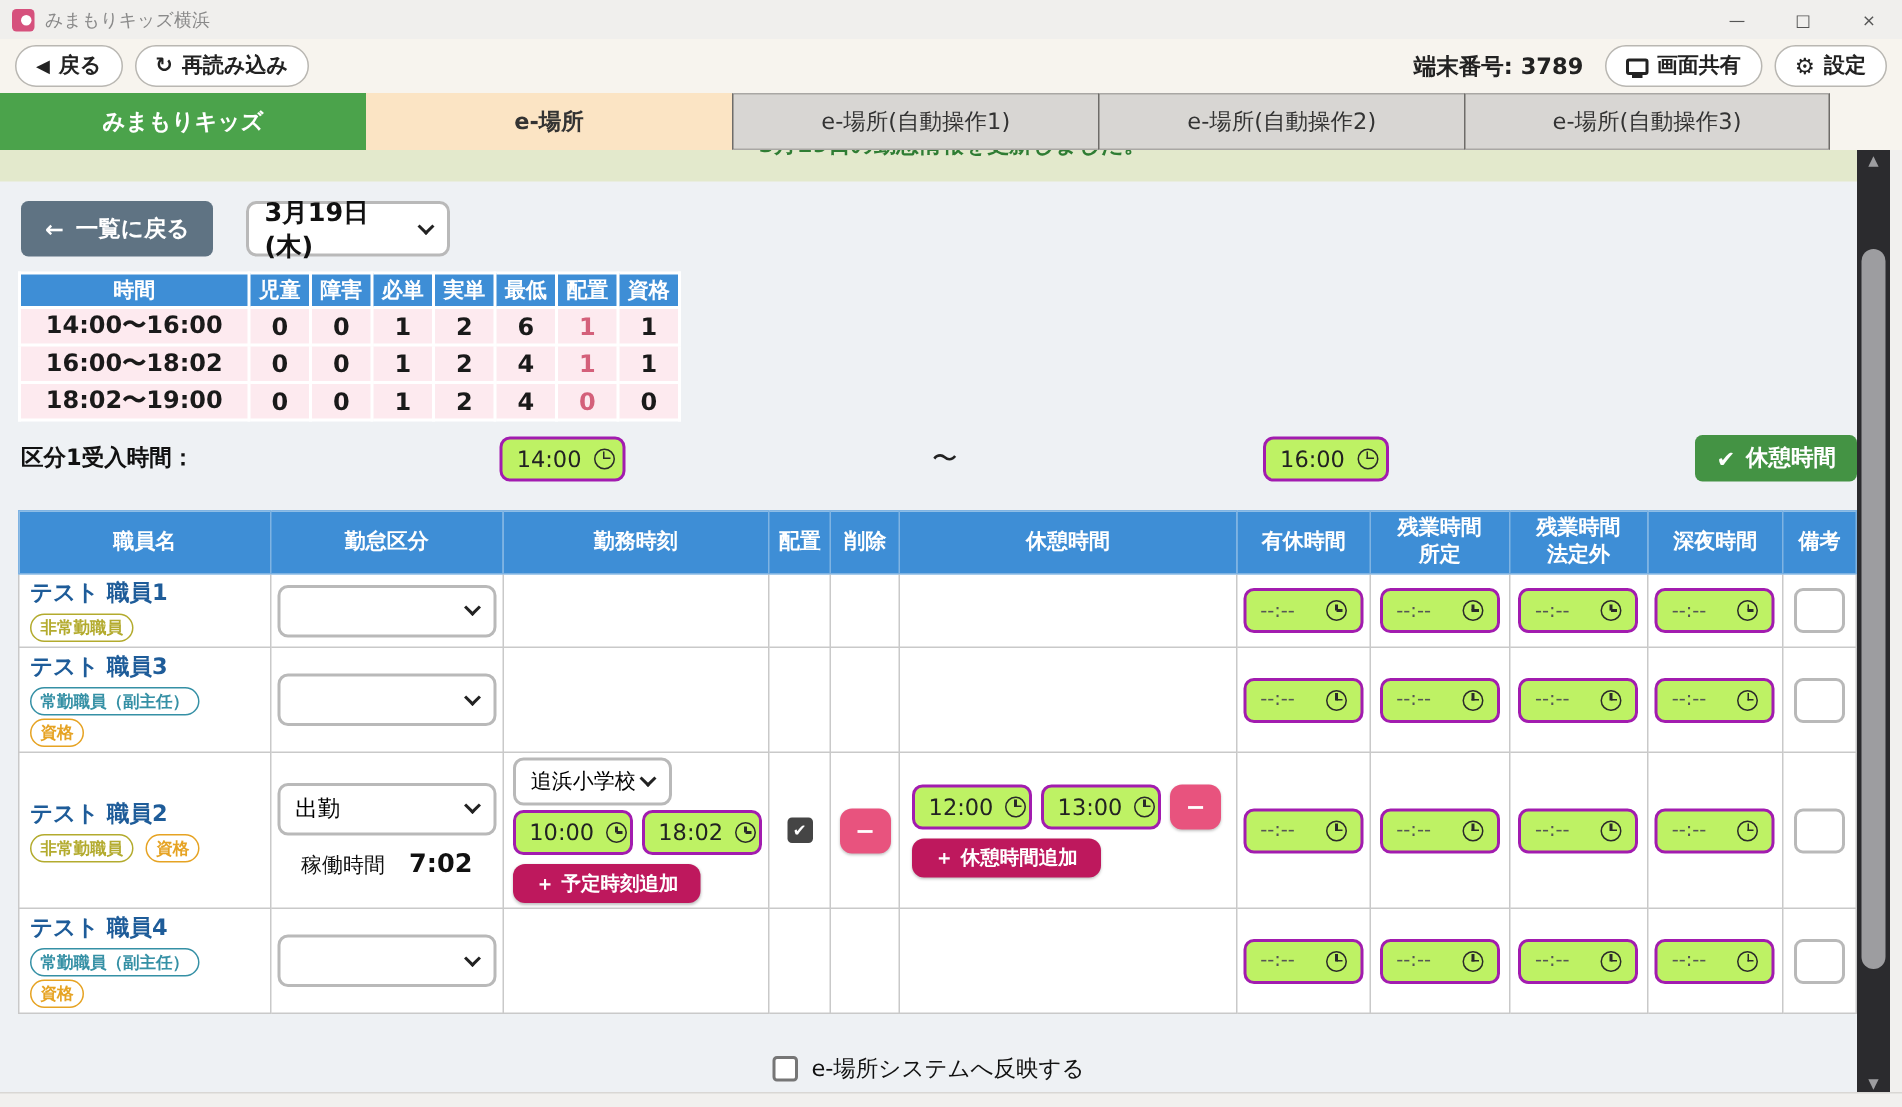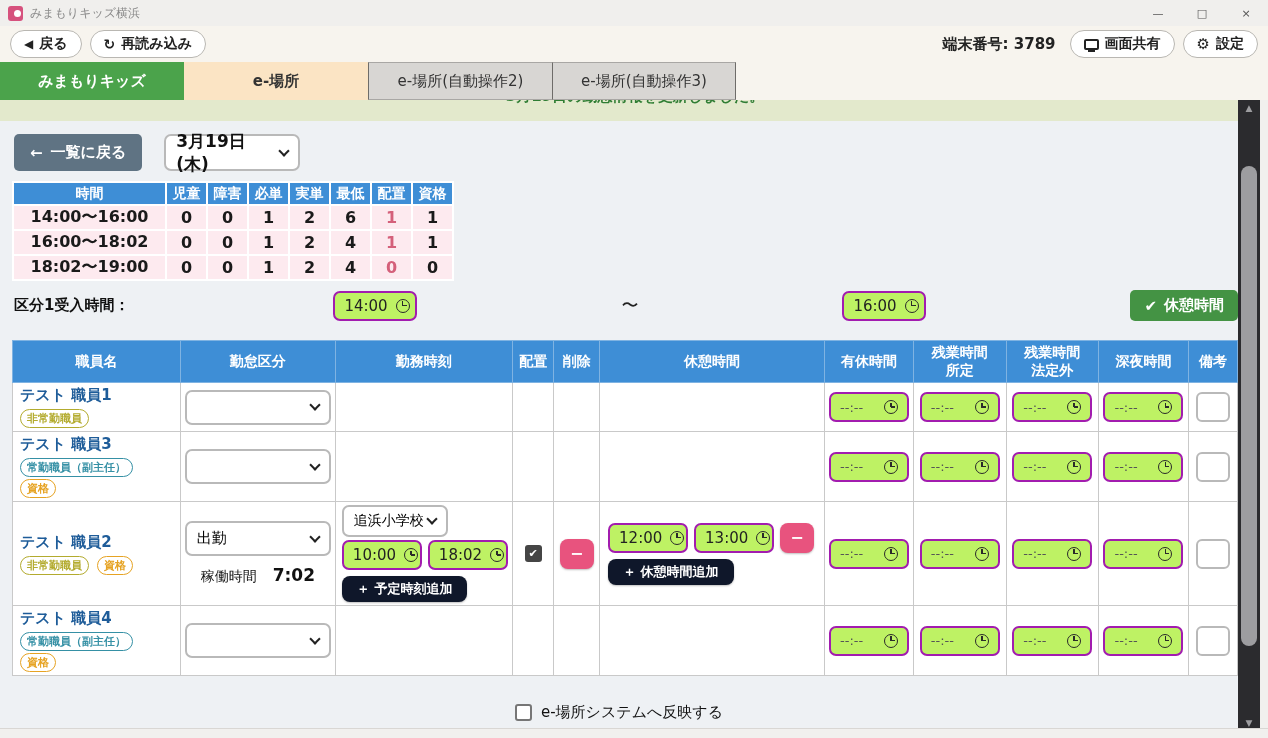--- a/index.html
+++ b/index.html
@@ -20,21 +20,21 @@
   .toolbar .spacer { flex:1; }
   .terminal-no { font-size:15px; font-weight:bold; color:#222; margin-right:6px; }
   .i-back { font-size:12px; }
   .i-reload { font-size:14px; font-weight:bold; }
   .i-monitor { width:15px; height:11px; border:2px solid #222; border-radius:2px; position:relative; }
   .i-monitor::after { content:""; position:absolute; left:2px; bottom:-4px; width:7px; height:2px; background:#222; }
   .i-gear { font-size:15px; }
 
   
   .tabbar { height:38px; background:#f7f4ee; display:flex; }
-  .tab { width:184px; display:flex; align-items:center; justify-content:center; font-size:15px; cursor:pointer; }
+  .tab { width:244px; display:flex; align-items:center; justify-content:center; font-size:15px; cursor:pointer; }
   .tab.app { background:#4ba34b; color:#fff; font-weight:bold; }
   .tab.active { background:#fbe4c4; color:#333; font-weight:bold; }
   .tab.inactive { background:#d8d6d3; color:#333; border-left:1px solid #6e6c69; border-top:1px solid #a9a7a4; border-bottom:1px solid #a9a7a4; }
   .tab.inactive:last-of-type { border-right:1px solid #6e6c69; }
 
   
   .content { position:absolute; left:0; top:100px; width:1238px; height:628px; background:#eef1f4; overflow:hidden; }
   .notif { height:21px; background:#e3e9cc; position:relative; overflow:hidden; }
   .notif-text { position:absolute; left:488px; top:-13px; color:#2f7d33; font-size:15px; font-weight:bold; white-space:nowrap; }
 
@@ -78,21 +78,21 @@
   .badge.yellow { color:#b3ab2e; border-color:#b3ab2e; }
   .badge.teal   { color:#3590a5; border-color:#3590a5; }
   .badge.orange { color:#e6a323; border-color:#e6a323; }
   .kintai-select { width:146px; height:35px; margin:0 auto; font-size:15px; }
   .loc-select { width:106px; height:32px; font-size:14px; margin-bottom:3px; }
   .cell-stack { display:flex; flex-direction:column; align-items:flex-start; padding-left:2px; }
   .hstack { display:flex; align-items:center; gap:6px; }
   .work-hours { text-align:center; margin-top:9px; width:146px; }
   .wh-label { font-size:14px; color:#111; }
   .wh-value { font-size:17px; font-weight:bold; color:#111; margin-left:16px; }
-  .btn-olive { background:#0f172a; color:#fff; font-weight:bold; font-size:13px; border:none; border-radius:8px; height:26px; padding:0 15px; display:flex; align-items:center; justify-content:center; cursor:pointer; box-shadow:0 1px 2px rgba(0,0,0,.25); }
+  .btn-olive { background:#be185d; color:#fff; font-weight:bold; font-size:13px; border:none; border-radius:8px; height:26px; padding:0 15px; display:flex; align-items:center; justify-content:center; cursor:pointer; box-shadow:0 1px 2px rgba(0,0,0,.25); }
   .mt6 { margin-top:6px; }
   .btn-pink { background:#e8537e; color:#fff; font-size:16px; font-weight:bold; border:none; border-radius:8px; width:34px; height:30px; display:flex; align-items:center; justify-content:center; cursor:pointer; box-shadow:0 1px 2px rgba(0,0,0,.25); }
   .cb { width:17px; height:17px; border-radius:3px; margin:0 auto; cursor:pointer; }
   .cb.checked { background:#454545; color:#fff; font-size:11px; display:flex; align-items:center; justify-content:center; }
   .cb.unchecked { background:#fff; border:2px solid #767676; }
   .w80 { width:80px; margin:0 auto; }
   .biko-input { width:34px; height:30px; background:#fff; border:2px solid #b9b9b9; border-radius:6px; margin:0 auto; cursor:text; }
 
   
   .reflect-row { display:flex; align-items:center; justify-content:center; gap:9px; margin-top:27px; }
@@ -136,20 +136,21 @@
   </div>
   <div class="pill-btn">
     <span class="i-gear">⚙</span>
     <span>設定</span>
   </div>
 </div>
 
 <div class="tabbar">
   <div class="tab app">みまもりキッズ</div>
   <div class="tab active">e-場所</div>
+  <div class="tab inactive">e-場所(自動操作1)</div>
   <div class="tab inactive">e-場所(自動操作2)</div>
   <div class="tab inactive">e-場所(自動操作3)</div>
 </div>
 
 <div class="content">
 
   <div class="notif">
     <span class="notif-text"><span>✔</span> <span>3月19日の勤怠情報を更新しました。</span></span>
   </div>
 

